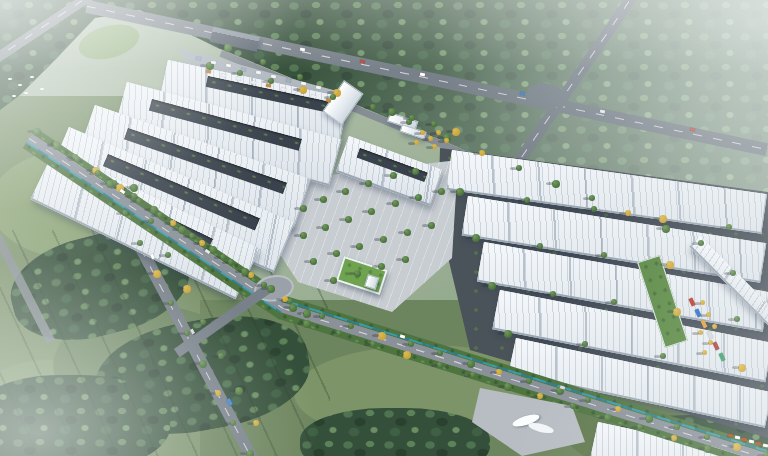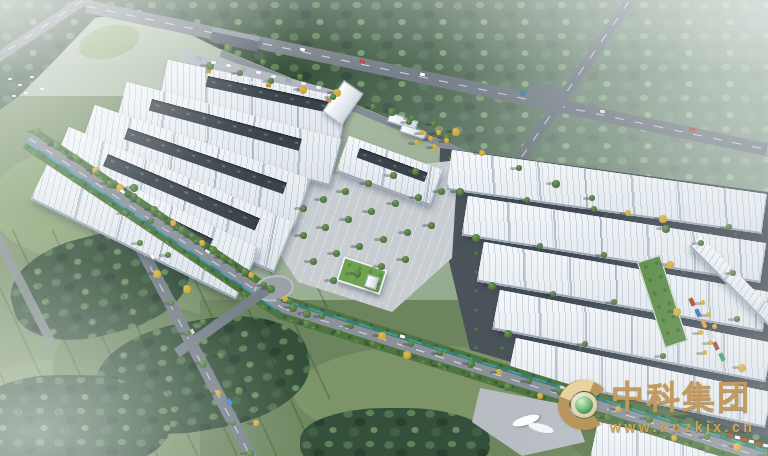--- a/index.html
+++ b/index.html
@@ -414,20 +414,13 @@
       <div class="abs bird" style="left: 24px; top: 92px; width: 4px; height: 2px;"></div>
       <div class="abs bird" style="left: 12px; top: 95px; width: 4px; height: 2px;"></div>
     </div>
 
   <div class="abs haze haze4"></div>
   <div class="abs haze haze1"></div>
   <div class="abs haze haze2"></div>
   <div class="abs haze haze3"></div>
   <div class="abs haze haze5"></div>
 
-  <div class="abs watermark">
-    <div class="cring"></div>
-    <div class="cdisc"></div>
-    <div class="orb"></div>
-    <div class="wm-name">中科集团</div>
-    <div class="wm-url">www.hnzkjx.cn</div>
-  </div>
 </div>
 
 </body></html>

